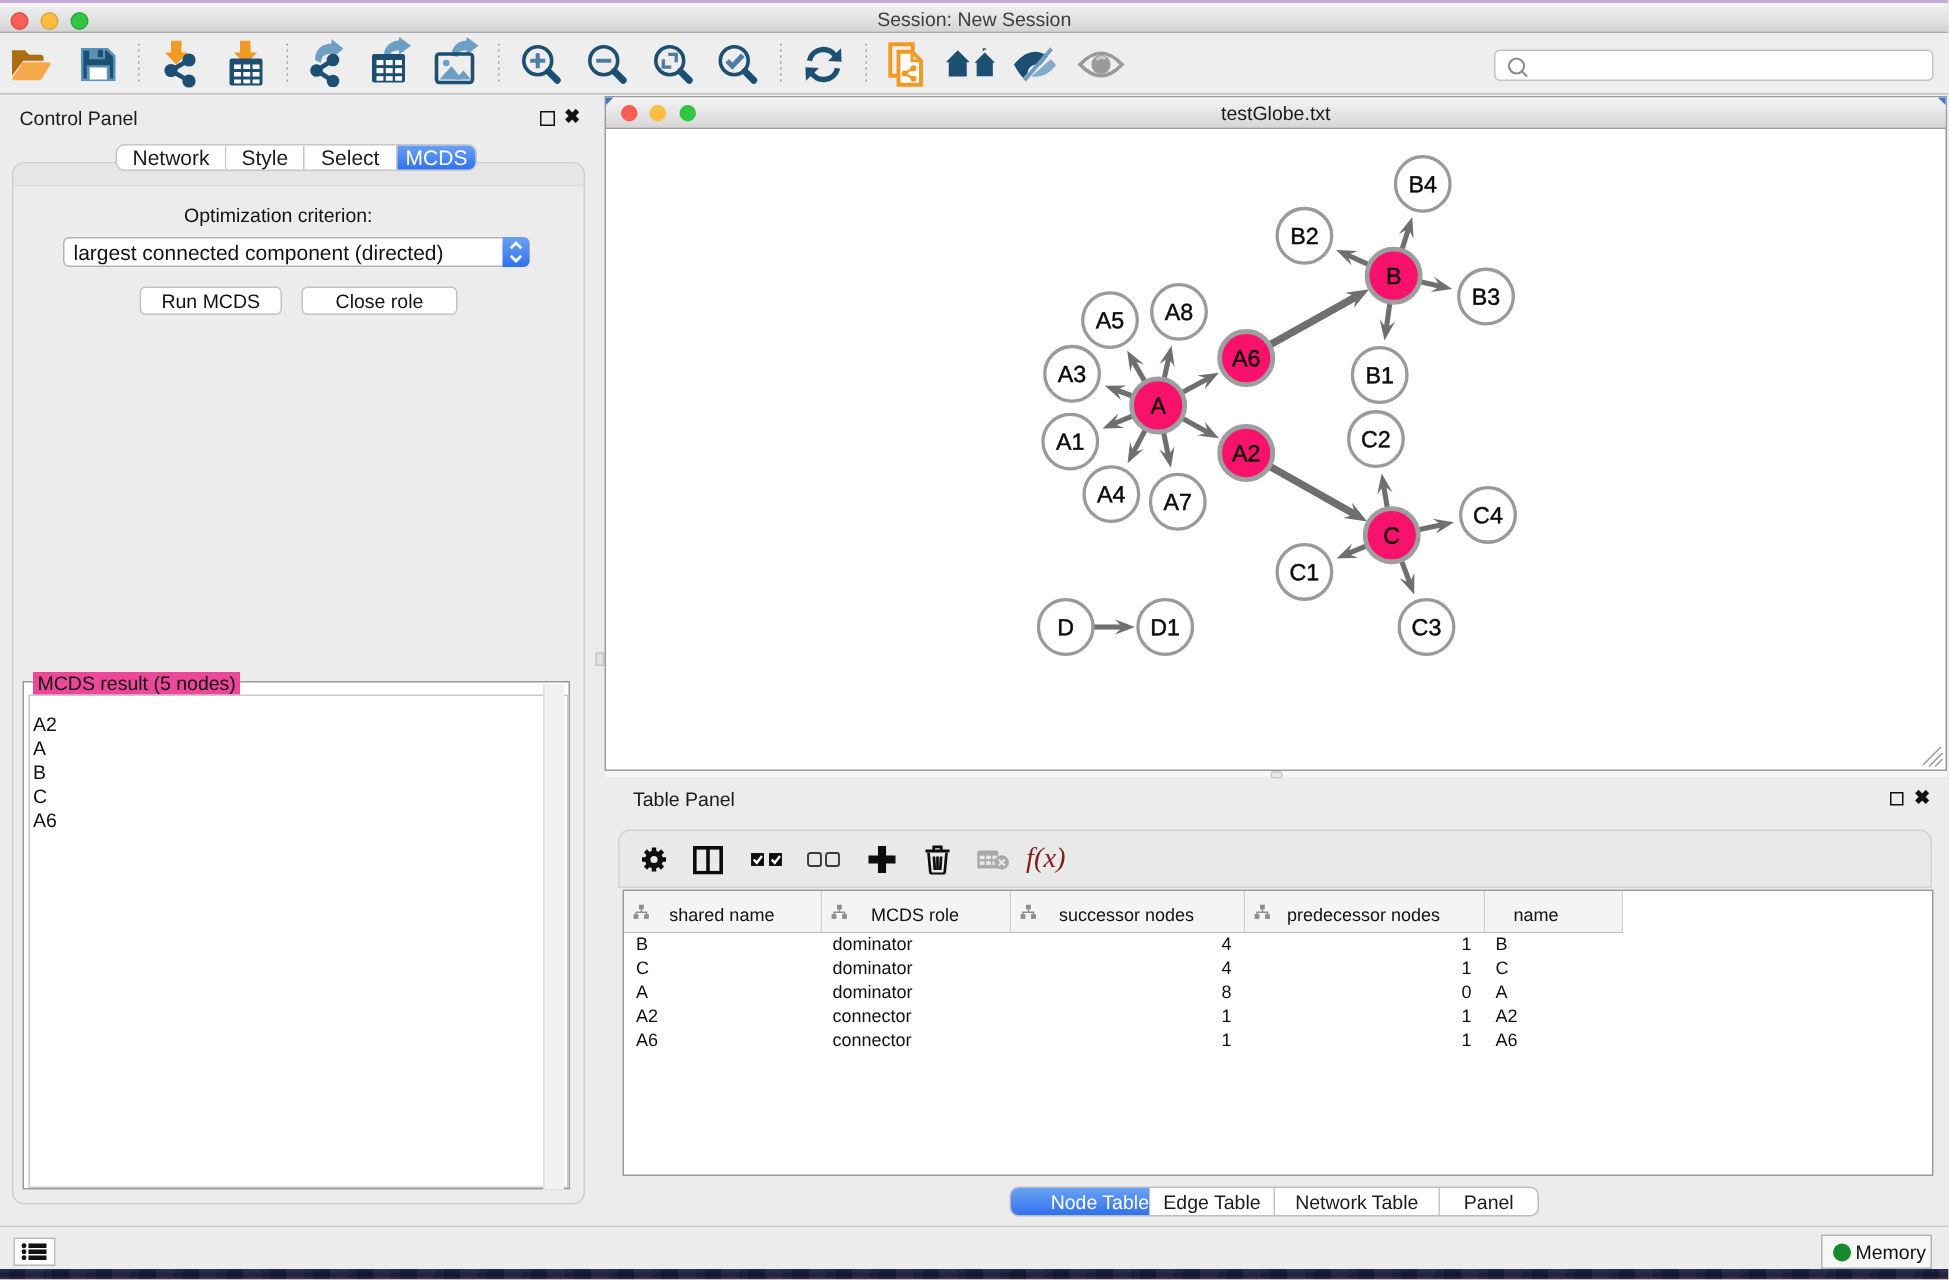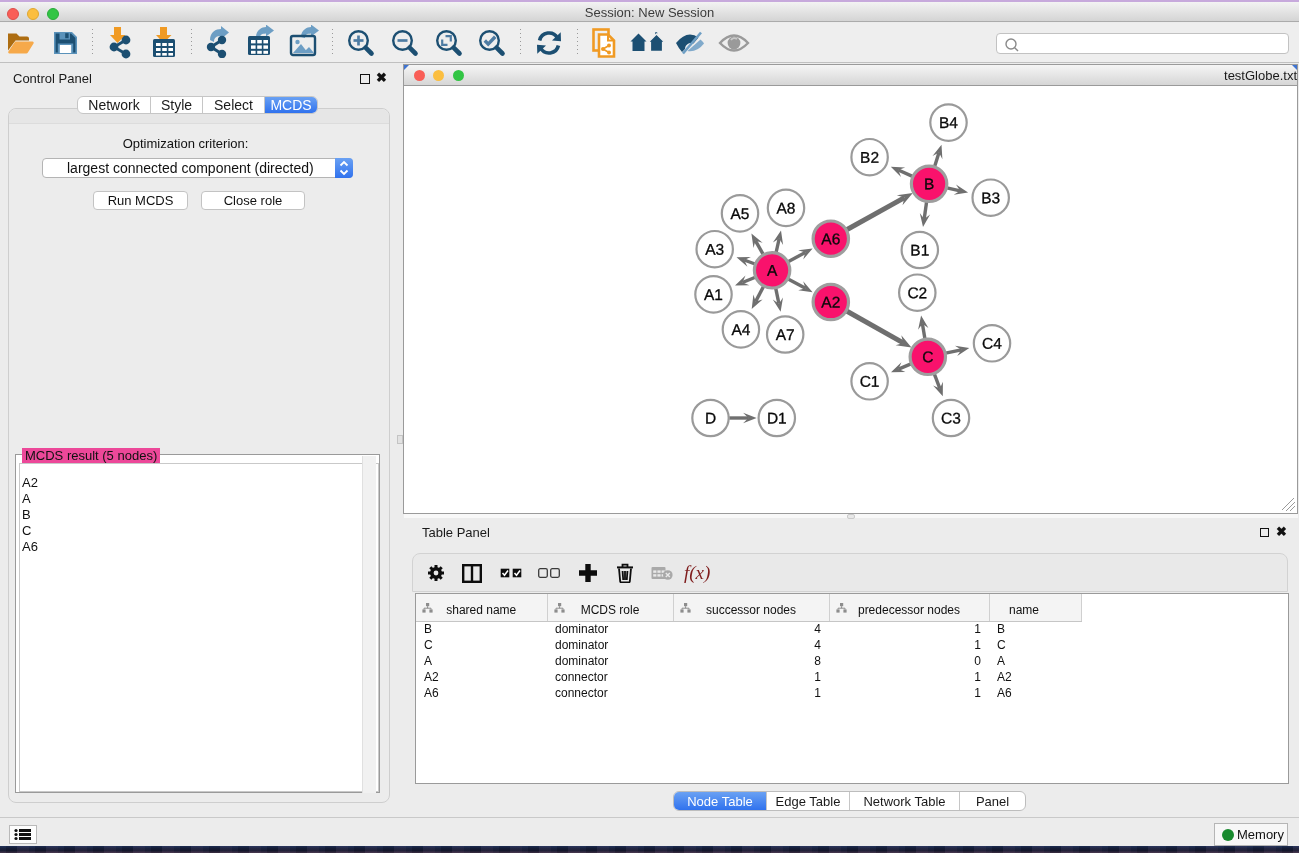--- a/index.html
+++ b/index.html
@@ -36,21 +36,21 @@
 #cp-band { left:9px; top:109px; width:380px; height:15px; background:#e6e6e6;
   border-bottom:1px solid #dcdcdc; border-radius:8px 8px 0 0; }
 #tabs { left:77px; top:96px; width:241px; height:18px; display:flex;
   border:1px solid #c6c6c6; border-radius:6px; background:#fff; font-size:14px; }
 #tabs div { flex:0 0 auto; text-align:center; line-height:17px; color:#1a1a1a; border-right:1px solid #c6c6c6; }
 #tabs div:last-child { border-right:none; }
 #tabs .sel { background:linear-gradient(#6aa1f3,#3072ee); color:#fff; border-radius:0 5px 5px 0; }
 
 #opt-label { left:0px; top:136px; width:371px; text-align:center; font-size:13px; color:#111; }
 #dropdown { left:42px; top:158px; width:311px; height:20px; background:#fff; border:1px solid #b4b4b4;
-  border-radius:4px; font-size:14px; color:#111; line-height:19px; padding-left:24px; }
+  border-radius:4px; font-size:14px; color:#111; line-height:19px; padding-left:6px; }
 #dd-btn { position:absolute; right:-1px; top:-1px; width:18px; height:20px;
   background:linear-gradient(#6aa1f3,#3072ee); border-radius:0 4px 4px 0; }
 .btn { position:absolute; background:#fff; border:1px solid #c3c3c3; border-radius:4px;
   font-size:13px; color:#111; text-align:center; }
 #btn-run { left:93px; top:191px; width:95px; height:19px; line-height:18px; }
 #btn-close { left:201px; top:191px; width:104px; height:19px; line-height:18px; }
 
 #mcds-list { left:15px; top:454px; width:365px; height:339px; background:#fff; border:1px solid #9a9a9a; }
 #mcds-group { position:absolute; left:3px; top:8px; width:360px; height:329px;
   border:1px solid #c9c9c9; }
@@ -63,21 +63,21 @@
 #hsplit-handle { left:847px; top:514px; width:8px; height:5px; background:#e8e8e8; border:1px solid #cacaca; border-radius:2px; }
 
 
 #gwin { left:403px; top:64px; width:895px; height:450px; border:1px solid #9a9a9a; background:#fff; }
 #gwin-title { position:absolute; left:0; top:0; width:100%; height:21px;
   background:linear-gradient(#f5f5f5,#d6d6d6); border-bottom:1px solid #9a9a9a; }
 #gwin-title .t1 { left:10px;  background:#f95e57; }
 #gwin-title .t2 { left:29px; background:#fbbe3f; }
 #gwin-title .t3 { left:49px; background:#32c544; }
 #gwin-title .tl { top:5px; width:11px; height:11px; }
-#gwin-title .ttl { position:absolute; top:3px; width:100%; text-align:right; font-size:13px; color:#1a1a1a; }
+#gwin-title .ttl { position:absolute; top:3px; width:100%; text-align:center; font-size:13px; color:#1a1a1a; }
 #gcorner-l { position:absolute; left:0; top:0; width:0; height:0;
   border-top:5px solid #3f74d1; border-right:5px solid transparent; }
 #gcorner-r { position:absolute; right:0; top:0; width:0; height:0;
   border-top:5px solid #3f74d1; border-left:5px solid transparent; }
 
 
 #tp-title { left:422px; top:525px; font-size:13px; color:#1a1a1a; }
 #tp-float { left:1260px; top:528px; width:9px; height:9px; border:1.5px solid #111; }
 #tp-close { left:1276px; top:524px; font-size:13px; font-weight:bold; color:#111; }
 #tp-toolbar { left:412px; top:553px; width:876px; height:39px; background:#e9e9e9;
@@ -87,21 +87,21 @@
 #tbl th { height:27px; background:#f4f4f4; border-right:1px solid #d0d0d0; border-bottom:1px solid #c6c6c6;
   font-weight:normal; color:#111; position:relative; padding-top:5px; }
 #tbl td { height:16px; padding:0 8px; color:#111; }
 #tbl .num { text-align:right; }
 
 
 #btabs { left:673px; top:791px; height:20px; display:flex; border:1px solid #bdbdbd;
   border-radius:6px; background:#fff; font-size:13px; }
 #btabs div { text-align:center; line-height:19px; color:#1a1a1a; border-right:1px solid #c6c6c6; }
 #btabs div:last-child { border-right:none; }
-#btabs .sel { background:linear-gradient(#6aa1f3,#3072ee); color:#fff; border-radius:5px 0 0 5px; }
+#btabs .sel { background:linear-gradient(#6aa1f3,#3072ee); color:#fff; border-radius:5px 0 0 5px;text-align:right; }
 
 
 #statusbar { left:0; top:817px; width:1299px; height:29px; background:#ececec; border-top:1px solid #c9c9c9; }
 #list-btn { position:absolute; left:9px; top:7px; width:28px; height:19px; background:#fdfdfd;
   border:1px solid #b9b9b9; }
 #memory { position:absolute; right:11px; top:5px; width:74px; height:23px; background:#f7f7f7;
   border:1px solid #b5b5b5; font-size:13px; color:#111; line-height:22px; padding-left:22px; }
 #memory i { position:absolute; left:7px; top:5px; width:12px; height:12px; border-radius:50%;
   background:#188a2e; }
 #darkstrip { left:0; top:846px; width:1299px; height:7px;

